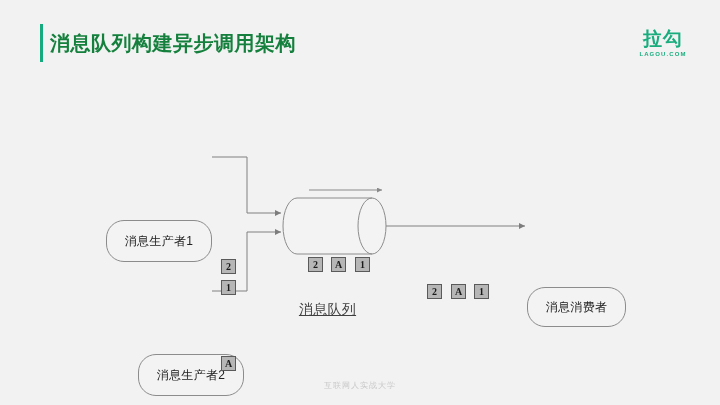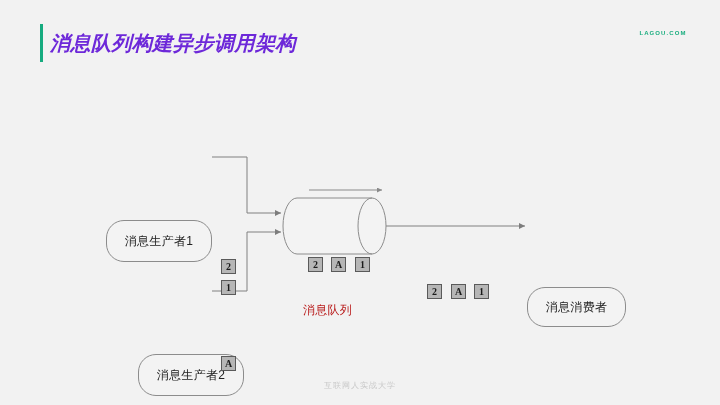--- a/index.html
+++ b/index.html
@@ -38,25 +38,24 @@
     width: 3px;
     height: 38px;
     background: #16ab7f;
   }
   #page-title {
     position: absolute;
     left: 50px;
     top: 30px;
     font-size: 20px;
     font-weight: bold;
-    color: #6d28d9;
+    color: #15803d;
     letter-spacing: 0.5px;
     white-space: nowrap;
     line-height: 26px;
-    font-style: italic;
   }
 
   
   #brand-logo {
     position: absolute;
     right: 26px;
     top: 28px;
     width: 62px;
     text-align: center;
     user-select: none;
@@ -125,24 +124,25 @@
     position: absolute;
     left: 0;
     top: 0;
     width: 103px;
     height: 56px;
     display: flex;
     align-items: center;
     justify-content: center;
     padding-right: 14px;
     box-sizing: border-box;
-    font-size: 12px;
-    color: #b91c1c;
+    font-size: 14px;
+    color: #404040;
     white-space: nowrap;
     letter-spacing: 0.3px;
+    text-decoration: underline;
   }
 
   
   .token {
     position: absolute;
     width: 15px;
     height: 15px;
     box-sizing: border-box;
     border: 1px solid #5a5a5a;
     background: #b6b6b6;
@@ -184,20 +184,21 @@
 </head>
 <body>
 
 <div id="slide">
 
   <div id="header">
     <div id="title-accent-bar"></div>
     <div id="page-title">消息队列构建异步调用架构</div>
 
     <div id="brand-logo">
+      <div id="brand-logo-mark">拉勾</div>
       <div id="brand-logo-sub">LAGOU.COM</div>
     </div>
   </div>
 
   <div id="diagram">
 
     <svg id="diagram-svg" width="720" height="290" viewBox="0 0 720 290">
       <defs>
         <marker id="arrow-head" markerWidth="7" markerHeight="7" refX="6" refY="3" orient="auto" markerUnits="strokeWidth">
           <path d="M0,0 L6,3 L0,6 z" fill="#7d7d7d"></path>

